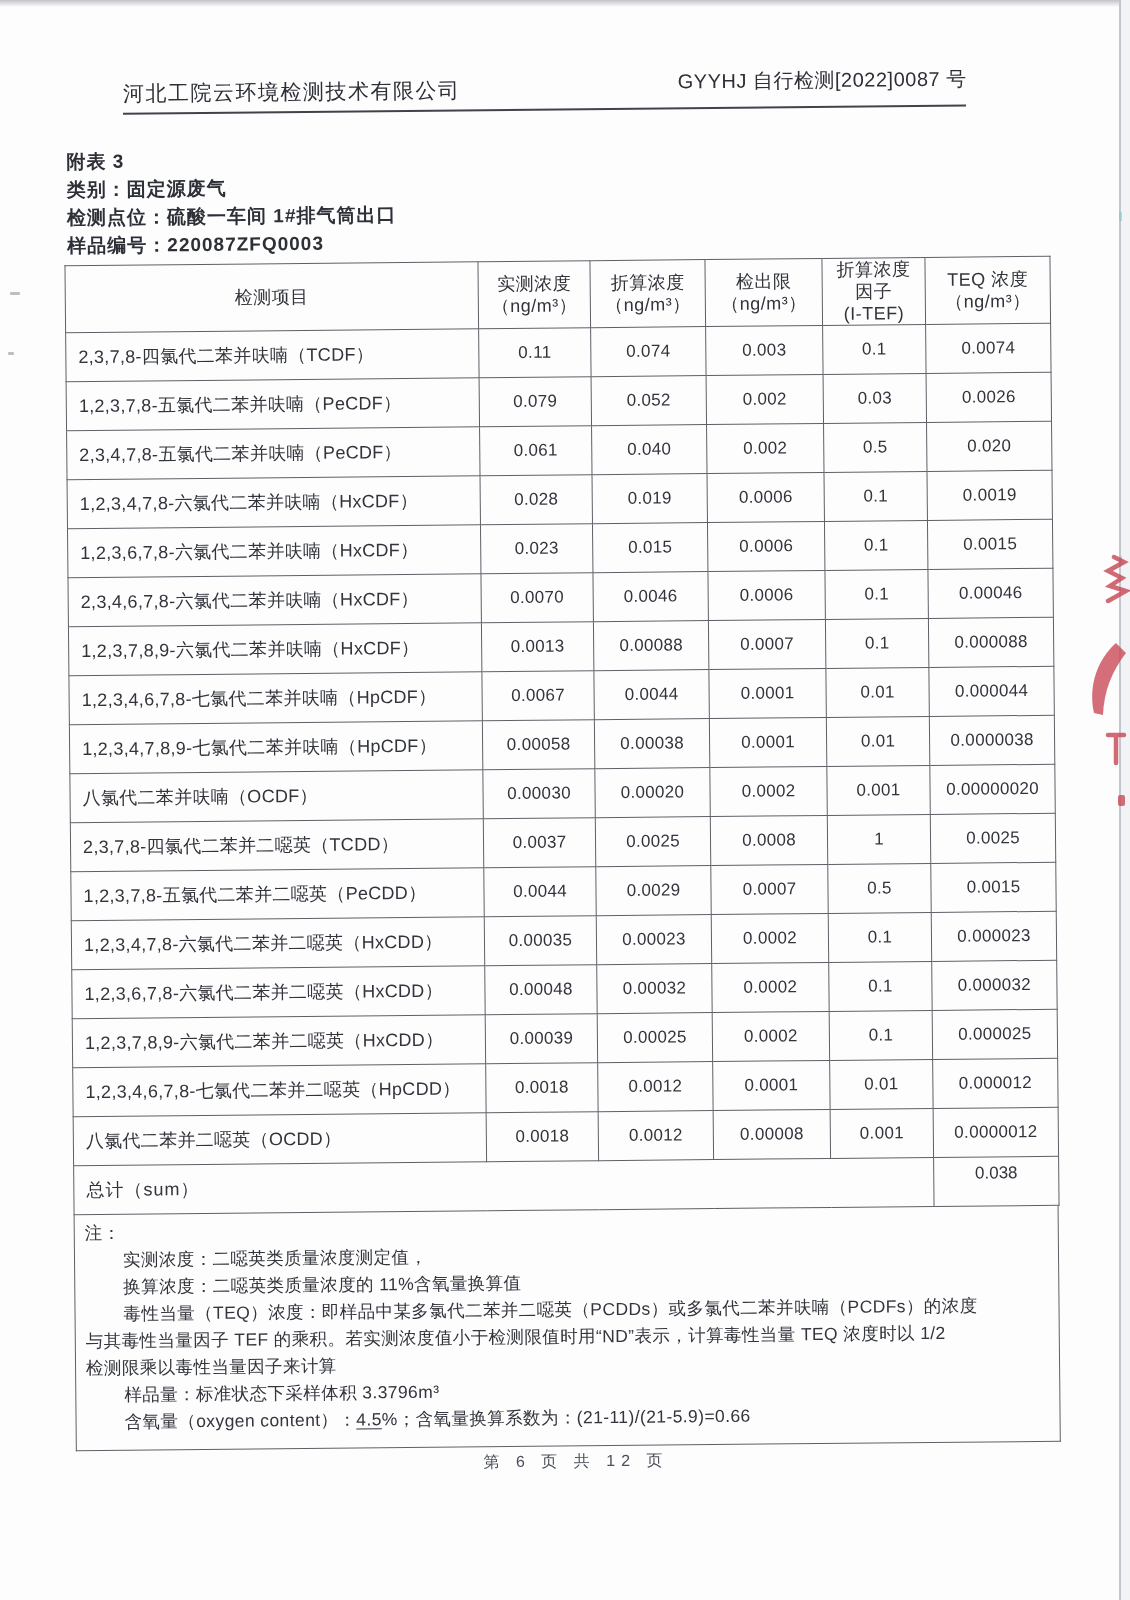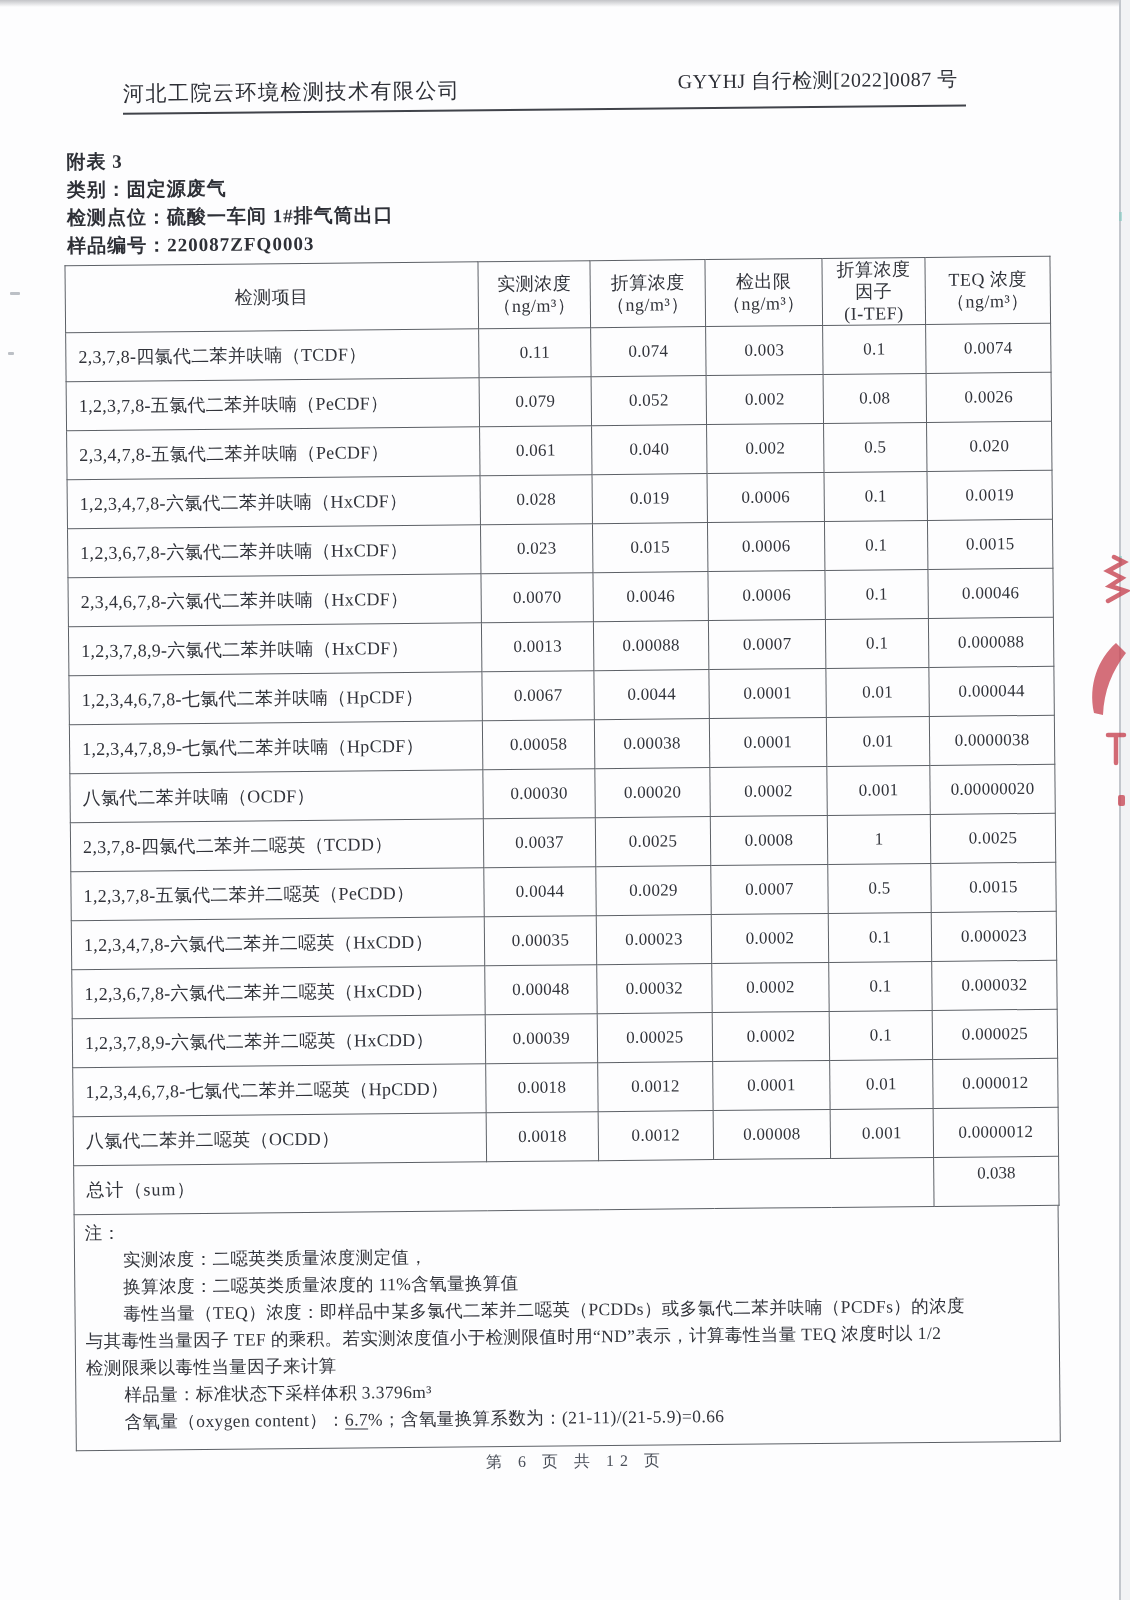--- a/index.html
+++ b/index.html
@@ -1,21 +1,21 @@
 <!DOCTYPE html>
 <html><head>
 <meta charset="utf-8">
 <style>
   html,body{margin:0;padding:0;background:#ffffff;}
   .page{
     position:relative;
     width:1130px;height:1600px;
     background:#fdfdfe;
     overflow:hidden;
-    font-family:Liberation Serif, serif;
+    font-family:Liberation Sans, sans-serif;
     color:#32343b;
   }
   
   .scan-top{position:absolute;left:0;top:0;width:1130px;height:7px;
     background:linear-gradient(to bottom,rgba(45,48,58,.28),rgba(45,48,58,0));}
   .scan-right-line{position:absolute;left:1119px;top:0;width:2px;height:1600px;background:#c3c7cd;}
   .scan-right-shade{position:absolute;left:1121px;top:0;width:9px;height:1600px;background:#f2f3f5;}
   .edge-dash{position:absolute;background:#9aa0a8;opacity:.65;border-radius:1px;}
   .teal-tick{position:absolute;width:3px;height:9px;background:#7cc9c0;opacity:.55;}
 
@@ -132,21 +132,21 @@
     <td class="val">0.074</td>
     <td class="val">0.003</td>
     <td class="val">0.1</td>
     <td class="val">0.0074</td>
   </tr>
             <tr>
     <td class="item">1,2,3,7,8-五氯代二苯并呋喃（PeCDF）</td>
     <td class="val">0.079</td>
     <td class="val">0.052</td>
     <td class="val">0.002</td>
-    <td class="val">0.08</td>
+    <td class="val">0.03</td>
     <td class="val">0.0026</td>
   </tr>
             <tr>
     <td class="item">2,3,4,7,8-五氯代二苯并呋喃（PeCDF）</td>
     <td class="val">0.061</td>
     <td class="val">0.040</td>
     <td class="val">0.002</td>
     <td class="val">0.5</td>
     <td class="val">0.020</td>
   </tr>
@@ -273,21 +273,21 @@
 
       <div class="notes">
         <div class="nline">注：</div>
         <div class="nline indent">实测浓度：二噁英类质量浓度测定值，</div>
         <div class="nline indent">换算浓度：二噁英类质量浓度的 11%含氧量换算值</div>
         <div class="nline indent">毒性当量（TEQ）浓度：即样品中某多氯代二苯并二噁英（PCDDs）或多氯代二苯并呋喃（PCDFs）的浓度</div>
         <div class="nline">与其毒性当量因子 TEF 的乘积。若实测浓度值小于检测限值时用“ND”表示，计算毒性当量 TEQ 浓度时以 1/2</div>
         <div class="nline">检测限乘以毒性当量因子来计算</div>
         <div class="nline indent">样品量：标准状态下采样体积 3.3796m³</div>
         <div class="nline indent">
-          <span>含氧量（oxygen content）：</span><span class="u">6.7</span><span>%；含氧量换算系数为：(21-11)/(21-5.9)=0.66</span>
+          <span>含氧量（oxygen content）：</span><span class="u">4.5</span><span>%；含氧量换算系数为：(21-11)/(21-5.9)=0.66</span>
         </div>
       </div>
     </div>
 
     <div class="footer">
       <span>第 6 页 共 12 页</span>
     </div>
 
   </div>
 </div>

